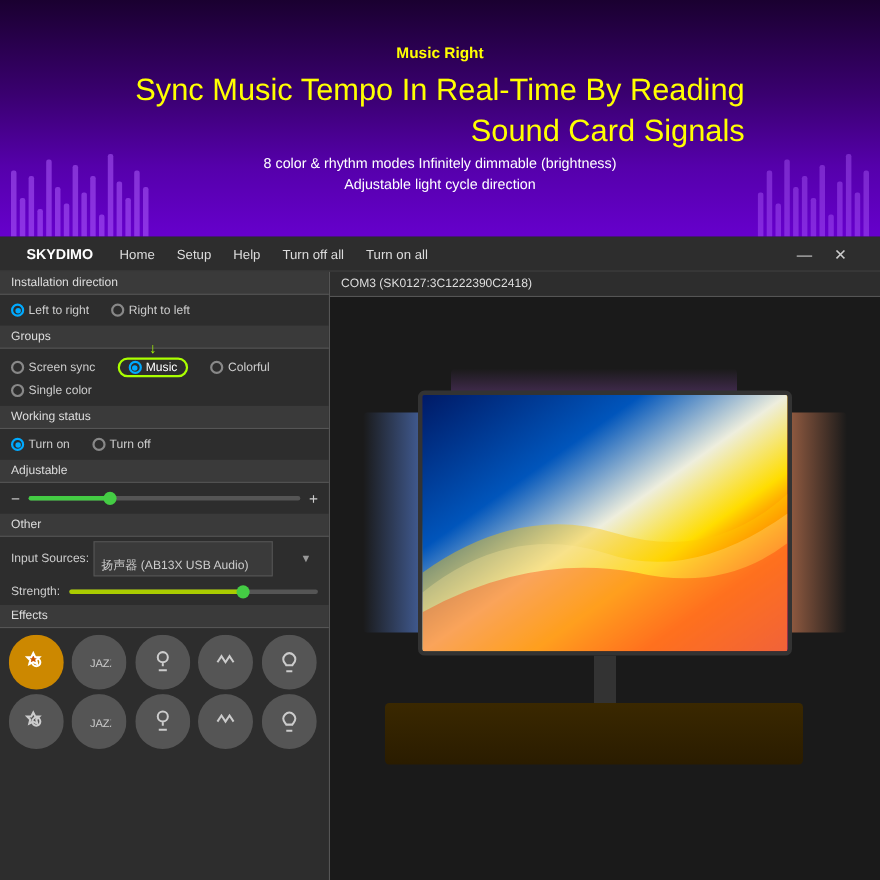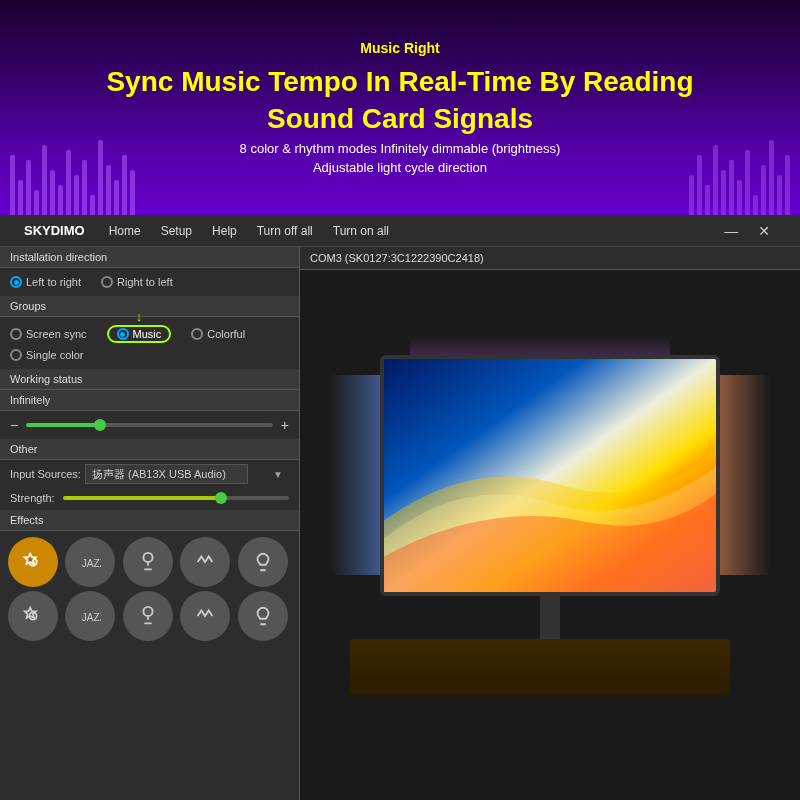--- a/index.html
+++ b/index.html
@@ -33,22 +33,22 @@
     #banner-mode {
       color: #ffff00;
       font-size: 14px;
       font-weight: bold;
       margin-bottom: 8px;
       z-index: 2;
     }
     #banner-title {
       color: #ffff00;
       font-size: 28px;
-      font-weight: bold;
-      text-align: center;
+      font-weight: normal;
+      text-align: right;
       line-height: 1.3;
       z-index: 2;
       padding: 0 40px;
     }
     #banner-sub1, #banner-sub2 {
       color: #ffffff;
       font-size: 13px;
       text-align: center;
       z-index: 2;
       margin-top: 4px;
@@ -256,21 +256,21 @@
       color: #cccccc;
       font-size: 11px;
       white-space: nowrap;
     }
     .input-select {
       flex: 1;
       background: #3a3a3a;
       border: 1px solid #555;
       color: #cccccc;
       font-size: 11px;
-      padding: 3px 20px 3px 6px;
+      padding: 15px 20px 3px 6px;
       appearance: none;
       position: relative;
       cursor: pointer;
     }
     .select-wrapper {
       flex: 1;
       position: relative;
     }
     .select-arrow {
       position: absolute;
@@ -522,22 +522,34 @@
         </div>
         <div class="radio-group" style="margin-top:6px;align-items:flex-end;">
           <div class="radio-item">
             <div class="radio-dot"></div>
             <span>Single color</span>
           </div>
         </div>
       </div>
 
       <div class="section-header">Working status</div>
-
-      <div class="section-header">Infinitely</div>
+      <div class="section-content">
+        <div class="radio-group">
+          <div class="radio-item">
+            <div class="radio-dot selected"></div>
+            <span>Turn on</span>
+          </div>
+          <div class="radio-item">
+            <div class="radio-dot"></div>
+            <span>Turn off</span>
+          </div>
+        </div>
+      </div>
+
+      <div class="section-header">Adjustable</div>
       <div class="brightness-row">
         <span class="brightness-minus">−</span>
         <div class="slider-container">
           <div class="slider-track">
             <div class="slider-fill-brightness"></div>
           </div>
           <div class="slider-thumb"></div>
         </div>
         <span class="brightness-plus">+</span>
       </div>

